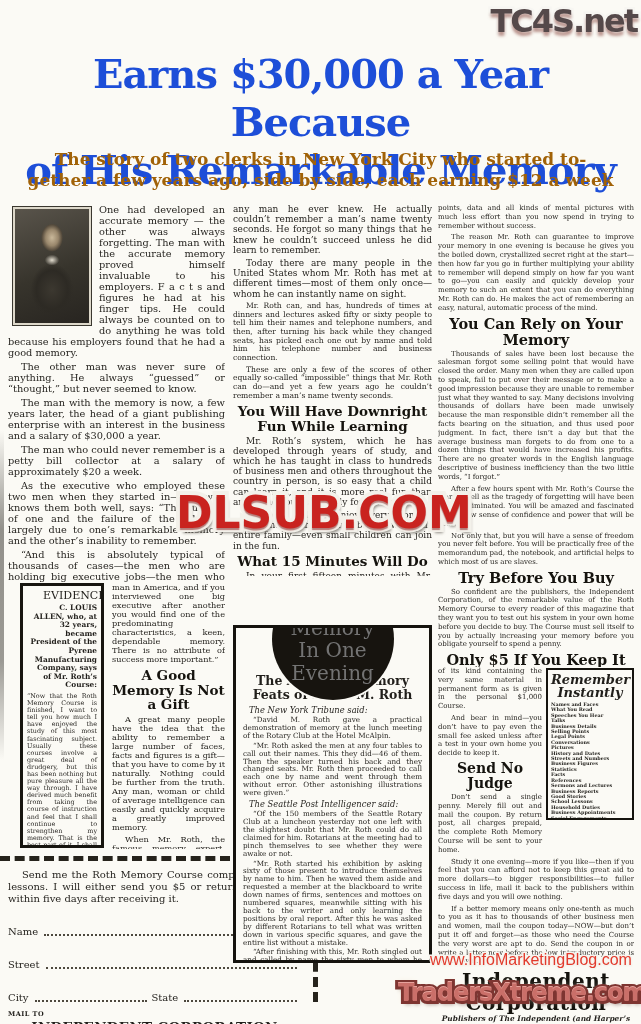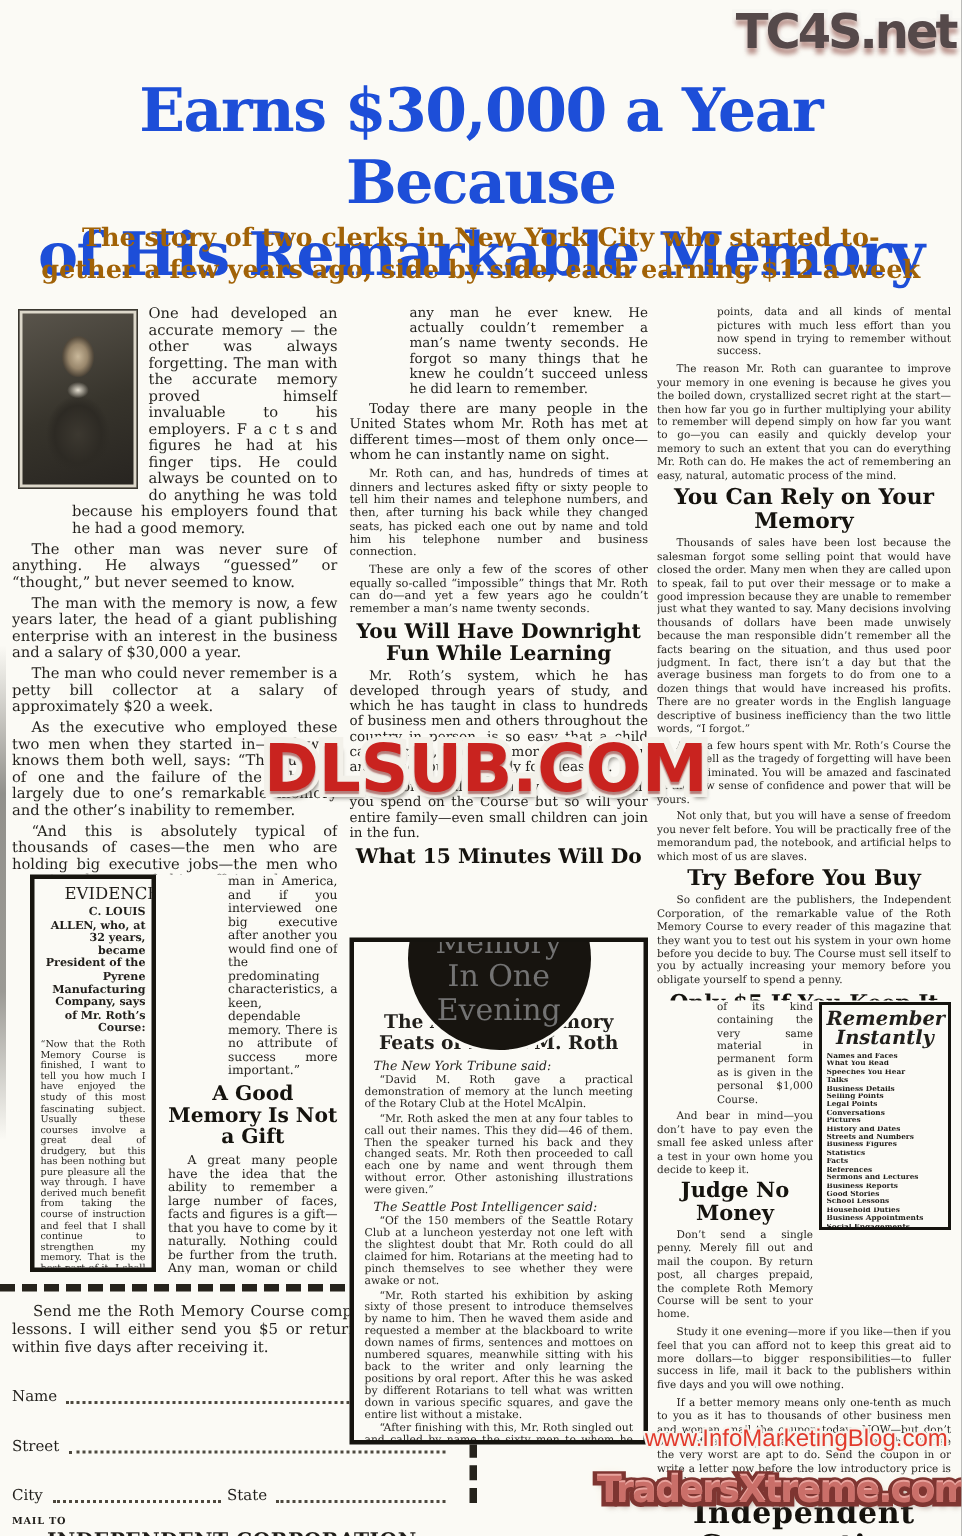--- a/index.html
+++ b/index.html
@@ -6,21 +6,21 @@
   .page{position:relative;width:641px;height:1024px;background:#fbfaf5;overflow:hidden;
         font-family:"DejaVu Serif",serif;color:#211f1b;margin:0 auto;}
   
   .headline{position:absolute;top:50px;left:2px;width:637px;text-align:center;margin:0;
             font-weight:bold;font-size:40px;line-height:48px;letter-spacing:-1px;color:#1d4ed8;}
   .subhead{position:absolute;top:149px;left:0;width:641px;text-align:center;
            font-weight:bold;font-size:17px;line-height:21px;color:#a16207;}
   
   .tb{position:absolute;text-align:justify;overflow:hidden;}
   .tb p{margin:0 0 3px;text-indent:13px;}
-  .tb p.ni{text-indent:0;margin-left:40px;}
+  .tb p.ni{text-indent:0;}
   .colhead{font-weight:bold;text-align:center;text-indent:0;margin:4px 0 3px;color:#15130e;}
   
   .b1{left:8px;top:204px;width:217px;height:379px;font-size:9.8px;line-height:11px;}
   .photo{float:left;width:78px;height:118px;margin:2px 7px 2px 4px;border:1px solid #3a372f;
          box-shadow:inset 0 0 0 2px #ddd8ca;
          background:
            radial-gradient(ellipse 14px 18px at 50% 26%, #c9b89a 0%, #99876c 45%, #544a3c 72%, rgba(0,0,0,0) 78%),
            radial-gradient(ellipse 8px 6px at 50% 45%, #e4ded0 0%, rgba(228,222,208,0) 90%),
            radial-gradient(ellipse 26px 32px at 50% 70%, #3c3830 0%, #2d2a24 60%, rgba(0,0,0,0) 82%),
            linear-gradient(160deg,#5a554c 0%,#37342c 55%,#272420 100%);}
@@ -207,21 +207,21 @@
         <div>Household Duties</div>
         <div>Business Appointments</div>
         <div>Social Engagements</div>
       </div>
   </aside>
 
   <div class="tb b5">
     <div class="narrow">
       <p class="ni">of its kind containing the very same material in permanent form as is given in the personal $1,000 Course.</p>
       <p>And bear in mind—you don’t have to pay even the small fee asked unless after a test in your own home you decide to keep it.</p>
-      <h3 class="colhead">Judge No Money</h3>
+      <h3 class="colhead">Send No Judge</h3>
       <p>Don’t send a single penny. Merely fill out and mail the coupon. By return post, all charges prepaid, the complete Roth Memory Course will be sent to your home.</p>
     </div>
     <p>Study it one evening—more if you like—then if you feel that you can afford not to keep this great aid to more dollars—to bigger responsibilities—to fuller success in life, mail it back to the publishers within five days and you will owe nothing.</p>
     <p>If a better memory means only one-tenth as much to you as it has to thousands of other business men and women, mail the coupon today—NOW—but don’t put it off and forget—as those who need the Course the very worst are apt to do. Send the coupon in or write a letter now before the low introductory price is withdrawn.</p>
     <div class="signature">Independent Corporation</div>
     <div class="foot1">Publishers of The Independent (and Harper’s Weekly)</div>
 
   </div>
 
   <div class="smudge"></div>

